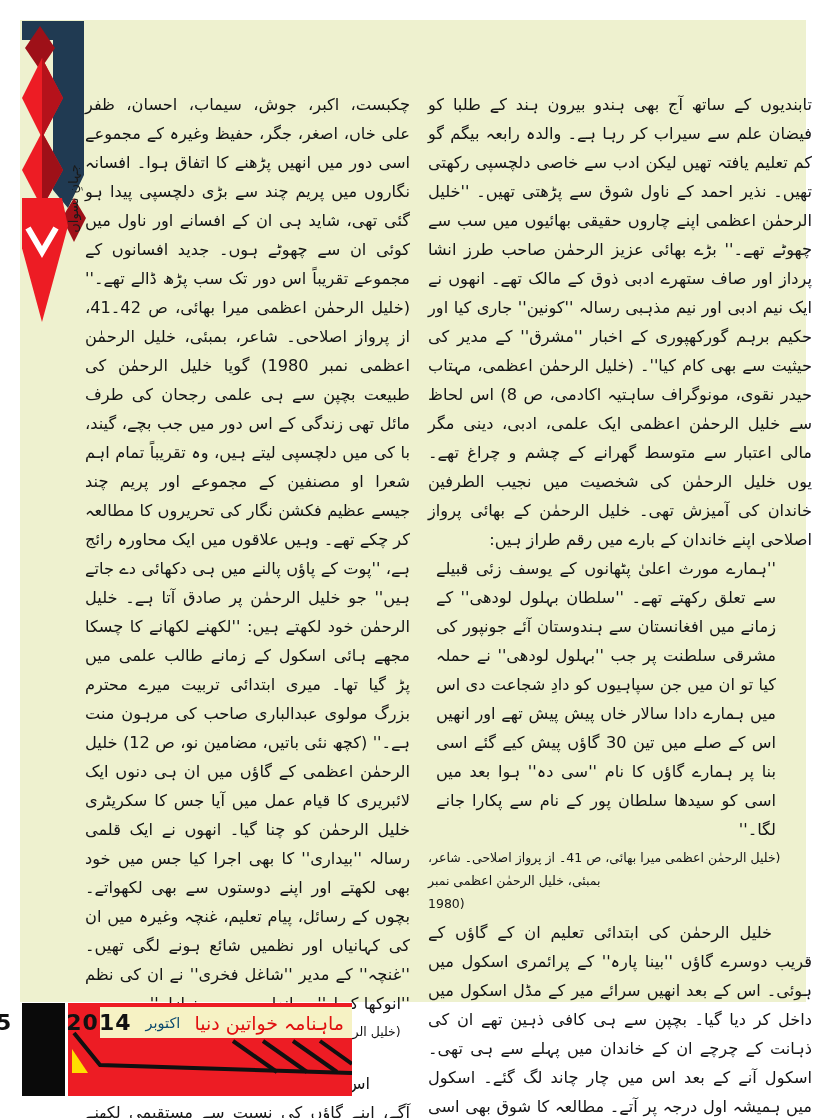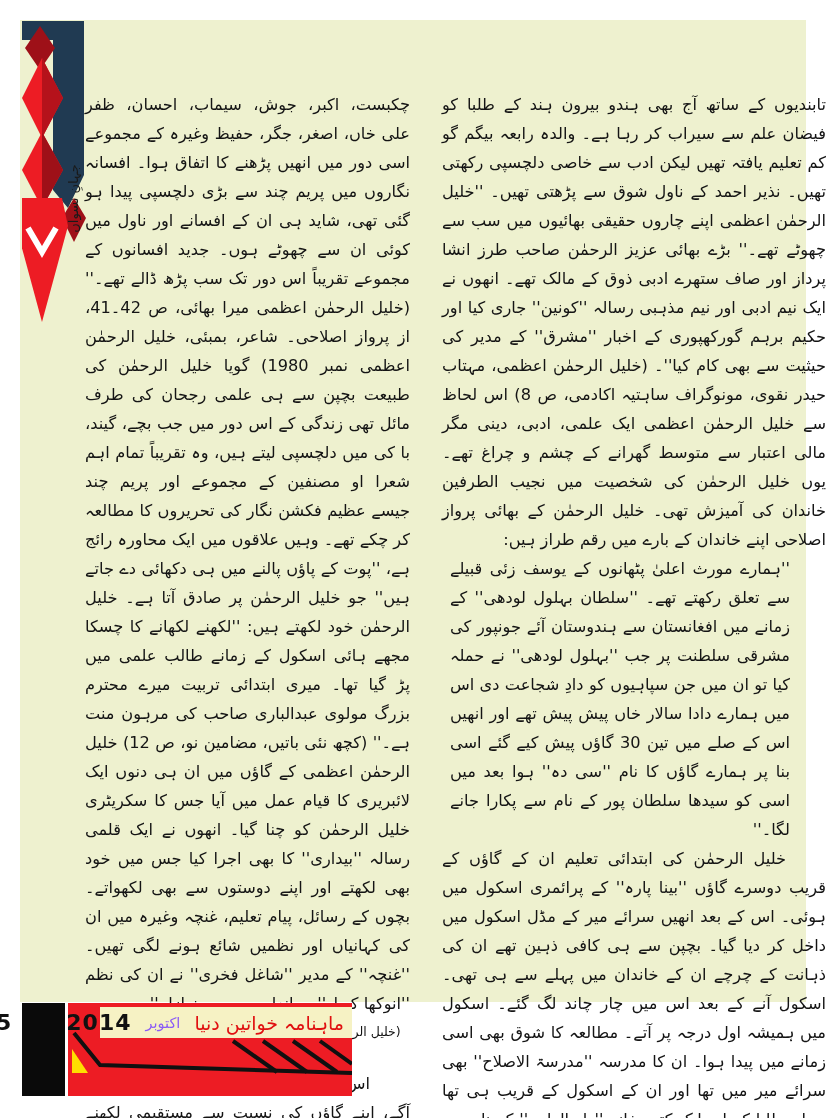--- a/index.html
+++ b/index.html
@@ -19,42 +19,42 @@
   }
   .section-label span{
     transform:rotate(-90deg);transform-origin:center;
     font-size:13px;color:#1a1a1a;white-space:nowrap;direction:rtl;
   }
   
   .col{
     position:absolute;top:90px;direction:rtl;color:#141414;
     font-size:16.2px;line-height:29px;text-align:justify;
   }
-  .col-right{left:442px;width:384px;height:915px;}
+  .col-right{left:428px;width:384px;height:915px;}
   .col-left{left:85px;width:325px;height:905px;}
   .para{margin:0;padding:0;}
   .para.body{text-align:justify;}
   .para.body-indent{text-align:justify;text-indent:40px;}
   .para.quote{margin-right:36px;margin-left:8px;text-align:justify;}
   .para.cite{
     font-size:12.5px;line-height:23px;text-align:left;
     white-space:pre-line;margin:2px 0 3px 0;
   }
   
   .footer-black{
     position:absolute;left:22px;top:1003px;width:43px;height:93px;background:#0a0a0a;
   }
   .footer-art{position:absolute;left:68px;top:1003px;width:284px;height:93px;}
   .footer-band{
     position:absolute;left:100px;top:1007px;width:250px;height:31px;
     display:flex;direction:rtl;align-items:center;gap:14px;
     padding-right:6px;box-sizing:border-box;
   }
   .footer-band .mag{color:#e01010;font-size:19px;white-space:nowrap;}
-  .footer-band .month{color:#8b5cf6;font-size:14.5px;white-space:nowrap;}
+  .footer-band .month{color:#0c4a6e;font-size:14.5px;white-space:nowrap;}
   .footer-band .num{color:#111;font-weight:bold;font-size:22px;letter-spacing:1px;margin-left:40px;}
 </style>
 </head>
 <body>
 
 <div class="page-bg"></div>
 
 <div class="motif">
   <svg width="76" height="305" viewBox="0 0 76 305">
 
@@ -76,20 +76,22 @@
   </svg>
 </div>
 
 <div class="section-label">
   <span>جہانِ نسواں</span>
 </div>
 
 <div class="col col-right">
     <p class="para body">تابندیوں کے ساتھ آج بھی ہندو بیرون ہند کے طلبا کو فیضان علم سے سیراب کر رہا ہے۔ والدہ رابعہ بیگم گو کم تعلیم یافتہ تھیں لیکن ادب سے خاصی دلچسپی رکھتی تھیں۔ نذیر احمد کے ناول شوق سے پڑھتی تھیں۔ ''خلیل الرحمٰن اعظمی اپنے چاروں حقیقی بھائیوں میں سب سے چھوٹے تھے۔'' بڑے بھائی عزیز الرحمٰن صاحب طرز انشا پرداز اور صاف ستھرے ادبی ذوق کے مالک تھے۔ انھوں نے ایک نیم ادبی اور نیم مذہبی رسالہ ''کونین'' جاری کیا اور حکیم برہم گورکھپوری کے اخبار ''مشرق'' کے مدیر کی حیثیت سے بھی کام کیا''۔ (خلیل الرحمٰن اعظمی، مہتاب حیدر نقوی، مونوگراف ساہتیہ اکادمی، ص 8) اس لحاظ سے خلیل الرحمٰن اعظمی ایک علمی، ادبی، دینی مگر مالی اعتبار سے متوسط گھرانے کے چشم و چراغ تھے۔ یوں خلیل الرحمٰن کی شخصیت میں نجیب الطرفین خاندان کی آمیزش تھی۔ خلیل الرحمٰن کے بھائی پرواز اصلاحی اپنے خاندان کے بارے میں رقم طراز ہیں:</p>
     <p class="para quote">''ہمارے مورث اعلیٰ پٹھانوں کے یوسف زئی قبیلے سے تعلق رکھتے تھے۔ ''سلطان بہلول لودھی'' کے زمانے میں افغانستان سے ہندوستان آئے جونپور کی مشرقی سلطنت پر جب ''بہلول لودھی'' نے حملہ کیا تو ان میں جن سپاہیوں کو دادِ شجاعت دی اس میں ہمارے دادا سالار خاں پیش پیش تھے اور انھیں اس کے صلے میں تین 30 گاؤں پیش کیے گئے اسی بنا پر ہمارے گاؤں کا نام ''سی دہ'' ہوا بعد میں اسی کو سیدھا سلطان پور کے نام سے پکارا جانے لگا۔''</p>
+    <p class="para cite">(خلیل الرحمٰن اعظمی میرا بھائی، ص 41۔ از پرواز اصلاحی۔ شاعر، بمبئی، خلیل الرحمٰن اعظمی نمبر
+(1980</p>
     <p class="para body-indent">خلیل الرحمٰن کی ابتدائی تعلیم ان کے گاؤں کے قریب دوسرے گاؤں ''بینا پارہ'' کے پرائمری اسکول میں ہوئی۔ اس کے بعد انھیں سرائے میر کے مڈل اسکول میں داخل کر دیا گیا۔ بچپن سے ہی کافی ذہین تھے ان کی ذہانت کے چرچے ان کے خاندان میں پہلے سے ہی تھی۔ اسکول آنے کے بعد اس میں چار چاند لگ گئے۔ اسکول میں ہمیشہ اول درجہ پر آتے۔ مطالعہ کا شوق بھی اسی زمانے میں پیدا ہوا۔ ان کا مدرسہ ''مدرسۃ الاصلاح'' بھی سرائے میر میں تھا اور ان کے اسکول کے قریب ہی تھا جہاں طلبا کے لیے ایک کتب خانہ ''دار العلوم'' کے نام سے تھا۔'' (مہتاب حیدر نقوی نے اس کتب خانے کا نام ''دارالمطالعہ'' لکھا ہے جب کہ خلیل الرحمٰن کے بھائی نے اپنے مضمون میں ''دارالعلوم'' لکھا ہے۔) اس کتب خانے میں علمی و ادبی کتابوں کا قیمتی ذخیرہ موجود تھا۔ خلیل الرحمٰن نے وہاں کی تقریباً تمام کتابیں پڑھ ڈالیں۔ ''اقبال</p>
   </div>
 
 <div class="col col-left">
     <p class="para body">چکبست، اکبر، جوش، سیماب، احسان، ظفر علی خاں، اصغر، جگر، حفیظ وغیرہ کے مجموعے اسی دور میں انھیں پڑھنے کا اتفاق ہوا۔ افسانہ نگاروں میں پریم چند سے بڑی دلچسپی پیدا ہو گئی تھی، شاید ہی ان کے افسانے اور ناول میں کوئی ان سے چھوٹے ہوں۔ جدید افسانوں کے مجموعے تقریباً اس دور تک سب پڑھ ڈالے تھے۔'' (خلیل الرحمٰن اعظمی میرا بھائی، ص 42۔41، از پرواز اصلاحی۔ شاعر، بمبئی، خلیل الرحمٰن اعظمی نمبر 1980) گویا خلیل الرحمٰن کی طبیعت بچپن سے ہی علمی رجحان کی طرف مائل تھی زندگی کے اس دور میں جب بچے، گیند، با کی میں دلچسپی لیتے ہیں، وہ تقریباً تمام اہم شعرا او مصنفین کے مجموعے اور پریم چند جیسے عظیم فکشن نگار کی تحریروں کا مطالعہ کر چکے تھے۔ وہیں علاقوں میں ایک محاورہ رائج ہے، ''پوت کے پاؤں پالنے میں ہی دکھائی دے جاتے ہیں'' جو خلیل الرحمٰن پر صادق آتا ہے۔ خلیل الرحمٰن خود لکھتے ہیں: ''لکھنے لکھانے کا چسکا مجھے ہائی اسکول کے زمانے طالب علمی میں پڑ گیا تھا۔ میری ابتدائی تربیت میرے محترم بزرگ مولوی عبدالباری صاحب کی مرہون منت ہے۔'' (کچھ نئی باتیں، مضامین نو، ص 12) خلیل الرحمٰن اعظمی کے گاؤں میں ان ہی دنوں ایک لائبریری کا قیام عمل میں آیا جس کا سکریٹری خلیل الرحمٰن کو چنا گیا۔ انھوں نے ایک قلمی رسالہ ''بیداری'' کا بھی اجرا کیا جس میں خود بھی لکھتے اور اپنے دوستوں سے بھی لکھواتے۔ بچوں کے رسائل، پیام تعلیم، غنچہ وغیرہ میں ان کی کہانیاں اور نظمیں شائع ہونے لگی تھیں۔ ''غنچہ'' کے مدیر ''شاغل فخری'' نے ان کی نظم ''انوکھا کھیل'' پر انعام سے بھی نوازا۔''</p>
     <p class="para cite">(خلیل الرحمٰن اعظمی، مہتاب حیدر نقوی، مونوگراف ساہتیہ اکادمی، ص 9)</p>
     <p class="para body-indent">اس زمانے میں خلیل الرحمٰن اپنے نام کے آگے، اپنے گاؤں کی نسبت سے مستقیمی لکھنے لگے۔ ان کے ذوق ادب و علمی سرگرمی کے بارے میں ان کے بھائی پرواز اصلاحی کا بیان ہے کہ:</p>
   </div>
 
 <div class="footer-black"></div>

